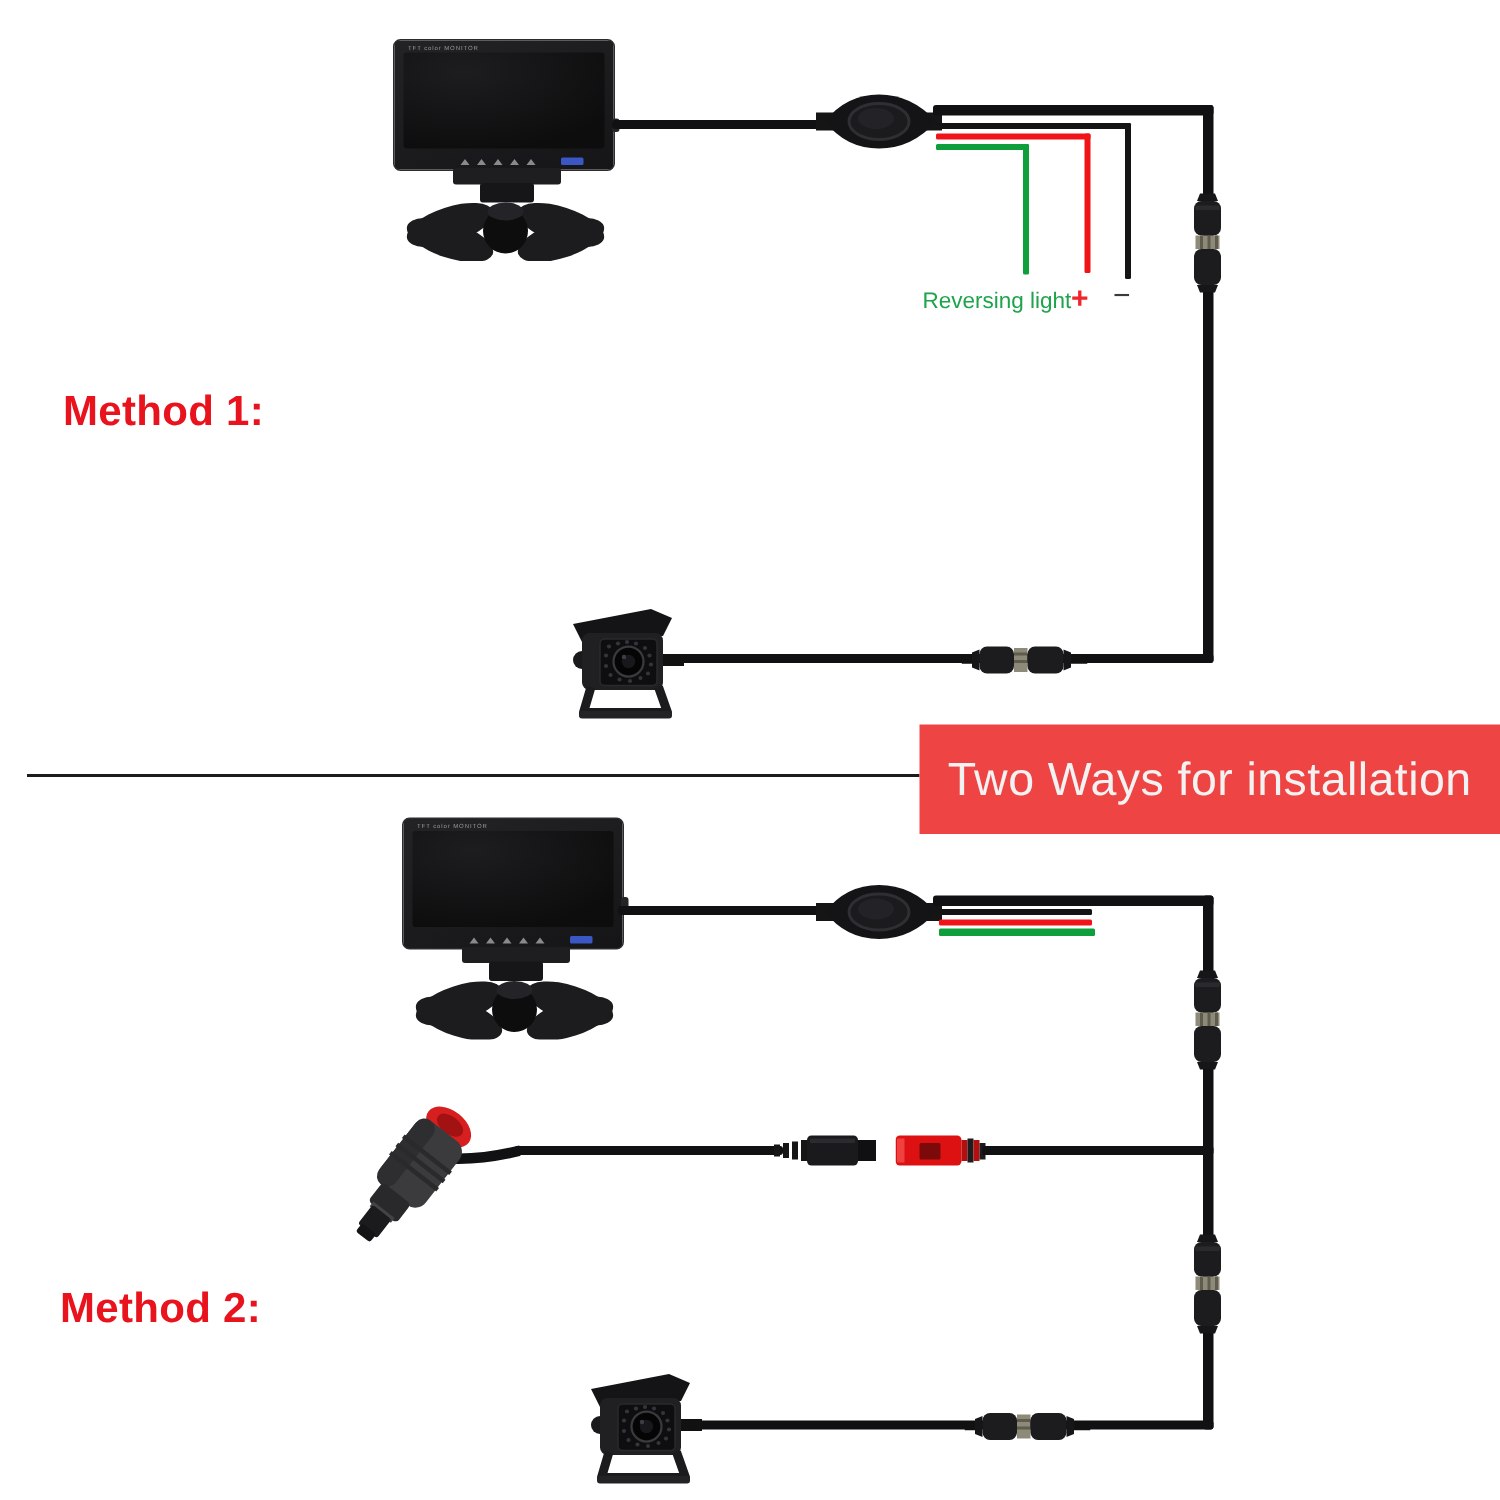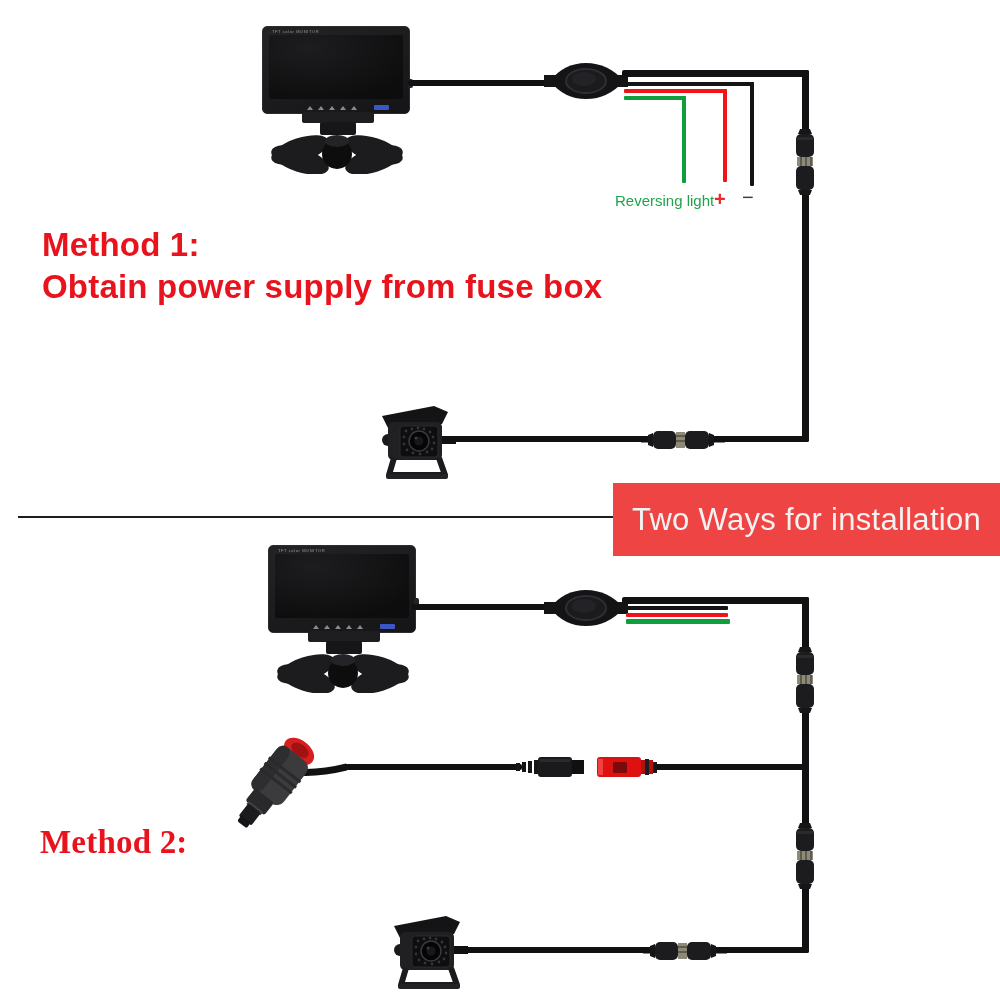--- a/index.html
+++ b/index.html
@@ -5,21 +5,21 @@
   html,body{margin:0;padding:0;background:#fff;font-family:"Liberation Sans",sans-serif;}
   .scene{position:relative;width:1000px;height:1000px;background:#ffffff;overflow:hidden;}
   .abs{position:absolute;}
   .cable{position:absolute;background:#111113;border-radius:2px;}
   .wire{position:absolute;border-radius:1px;}
   .wire.green{background:#0f9e3c;}
   .wire.red{background:#f01418;}
   .wire.black{background:#141414;}
 
   
-  .method-text{position:absolute;color:#e8131d;font-weight:bold;font-size:33px;letter-spacing:0.2px;}
+  .method-text{position:absolute;color:#e8131d;font-weight:bold;font-size:28px;letter-spacing:0.2px;margin-top:32px;}
 
   
   .lbl-green{position:absolute;color:#1ea44a;font-size:15px;}
   .lbl-plus{position:absolute;color:#f0262a;font-size:20px;font-weight:bold;}
   .lbl-minus{position:absolute;color:#3a3a3a;font-size:20px;}
 
   
   .banner{position:absolute;left:613px;top:483px;width:387px;height:73px;background:#ef4444;
           display:flex;align-items:center;justify-content:center;}
   .banner span{color:#f2f2f2;font-size:31px;letter-spacing:0.3px;}
@@ -144,21 +144,20 @@
         <circle cx="28" cy="35" r="1.4"></circle>
     </g>
     <circle cx="43" cy="39" r="10" fill="#050506" stroke="#3a3a3e" stroke-width="1.5"></circle>
     <circle cx="43" cy="39" r="4.5" fill="#17171c"></circle>
     <circle cx="40" cy="36" r="1.5" fill="#3c3c44"></circle>
     <path d="M18,56 L13,73 L69,73 L63,56" stroke="#1b1b1e" stroke-width="6" fill="none" stroke-linejoin="round"></path>
     <rect x="10" y="72" width="62" height="5" rx="2" fill="#232326"></rect>
   </svg>
 
   <div class="method-text" style="left:42px;top:226px;">Method 1:</div>
-  <div class="method-text" style="left:42px;top:268px;">Obtain power supply from fuse box</div>
 
   <div class="divider"></div>
   <div class="banner">
     <span>Two Ways for installation</span>
   </div>
 
   <div class="monitor" style="left:268px;top:545px;">
     <div class="brand">TFT color MONITOR</div>
     <div class="screen"></div>
     <div class="btnrow">
@@ -308,15 +307,15 @@
       <circle cx="28" cy="42" r="1.4"></circle>
         <circle cx="28" cy="35" r="1.4"></circle>
     </g>
     <circle cx="43" cy="39" r="10" fill="#050506" stroke="#3a3a3e" stroke-width="1.5"></circle>
     <circle cx="43" cy="39" r="4.5" fill="#17171c"></circle>
     <circle cx="40" cy="36" r="1.5" fill="#3c3c44"></circle>
     <path d="M18,56 L13,73 L69,73 L63,56" stroke="#1b1b1e" stroke-width="6" fill="none" stroke-linejoin="round"></path>
     <rect x="10" y="72" width="62" height="5" rx="2" fill="#232326"></rect>
   </svg>
 
-  <div class="method-text" style="left:40px;top:824px;font-family:Liberation Serif, serif;">Method 2:</div>
+  <div class="method-text" style="left:40px;top:824px;">Method 2:</div>
 
 </div>
 
 </body></html>

